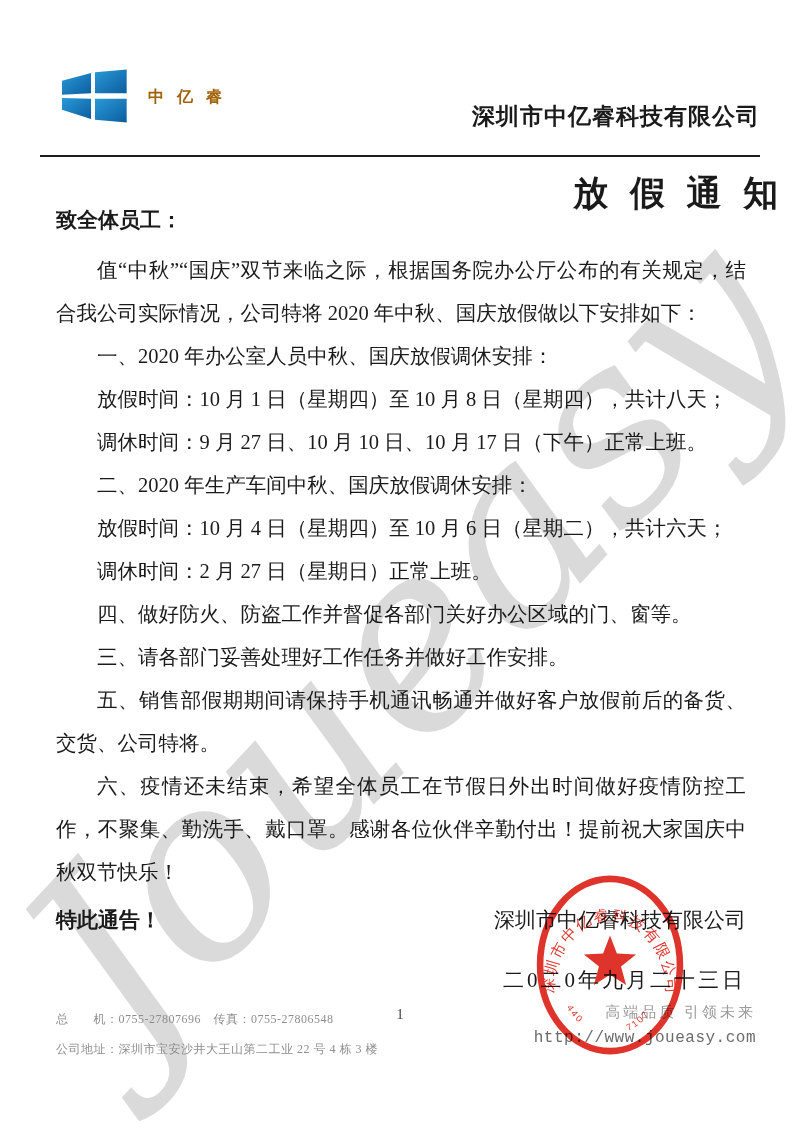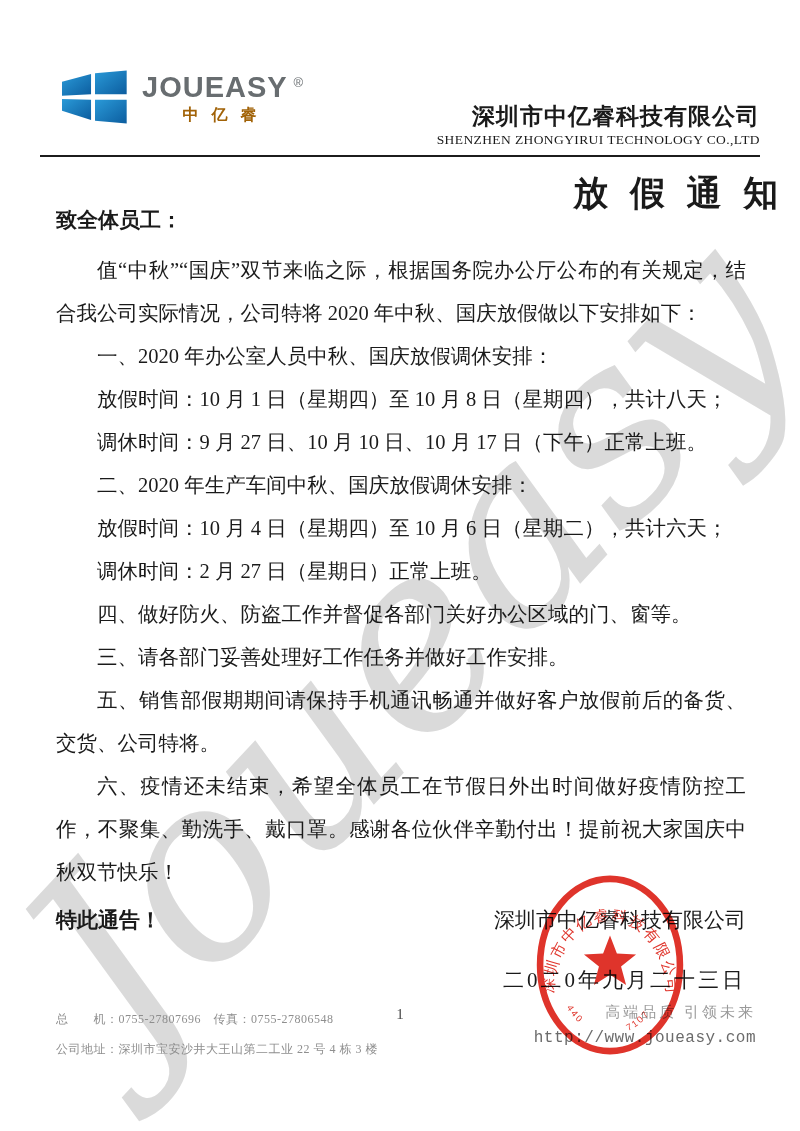--- a/index.html
+++ b/index.html
@@ -105,27 +105,25 @@
             <stop offset="0" stop-color="#2a9ad8"></stop>
             <stop offset="1" stop-color="#0c5d9f"></stop>
           </linearGradient>
         </defs>
         <polygon points="0,17 44,5 44,36 0,38" fill="url(#lg)"></polygon>
         <polygon points="50,4 98,0 98,36 50,36" fill="url(#lg)"></polygon>
         <polygon points="0,43 44,44 44,75 0,61" fill="url(#lg)"></polygon>
         <polygon points="50,44 98,44 98,80 50,76" fill="url(#lg)"></polygon>
       </svg>
       <div class="logo-text">
-        <div class="brand-line"><span>JOUEASY</span><sup>®</sup></div>
         <div class="brand-cn">中亿睿</div>
       </div>
     </div>
     <div class="company-names">
       <div class="company-cn">深圳市中亿睿科技有限公司</div>
-      <div class="company-en">SHENZHEN ZHONGYIRUI TECHNOLOGY CO.,LTD</div>
     </div>
     <div class="header-rule"></div>
   </div>
 
   <h1 class="doc-title">放假通知</h1>
 
   <div class="salutation">致全体员工：</div>
 
   <div class="paragraphs">
 

